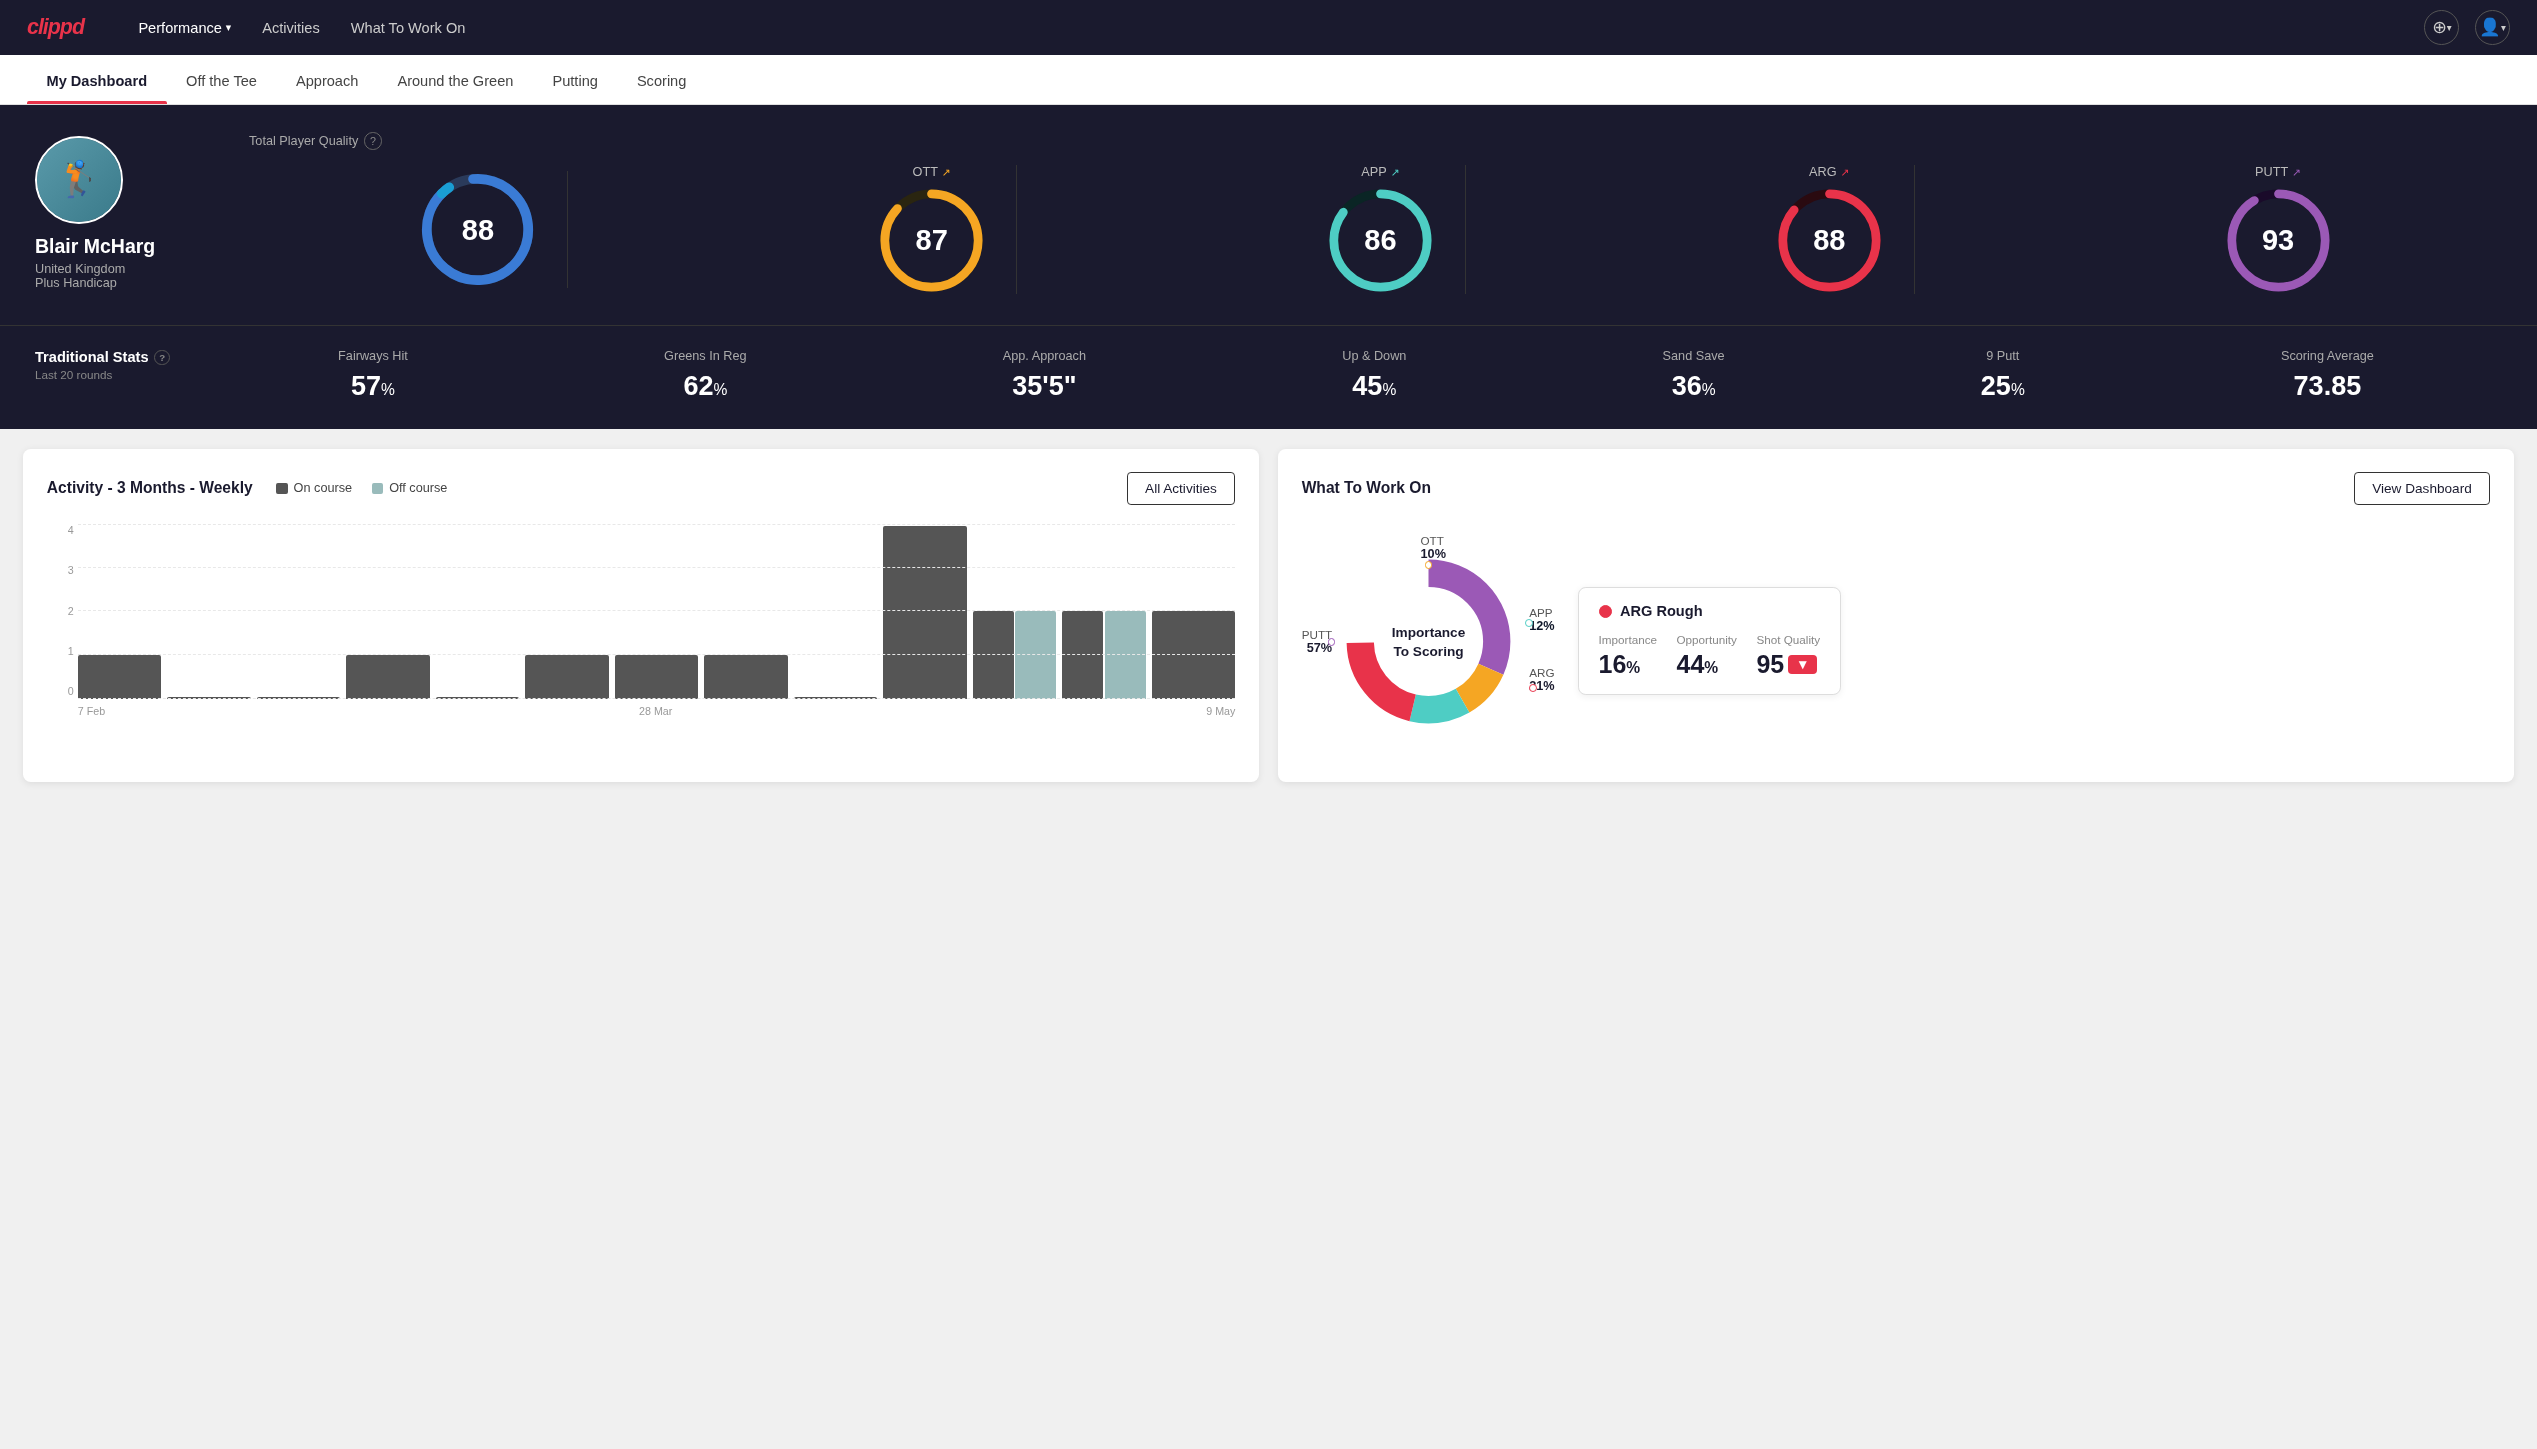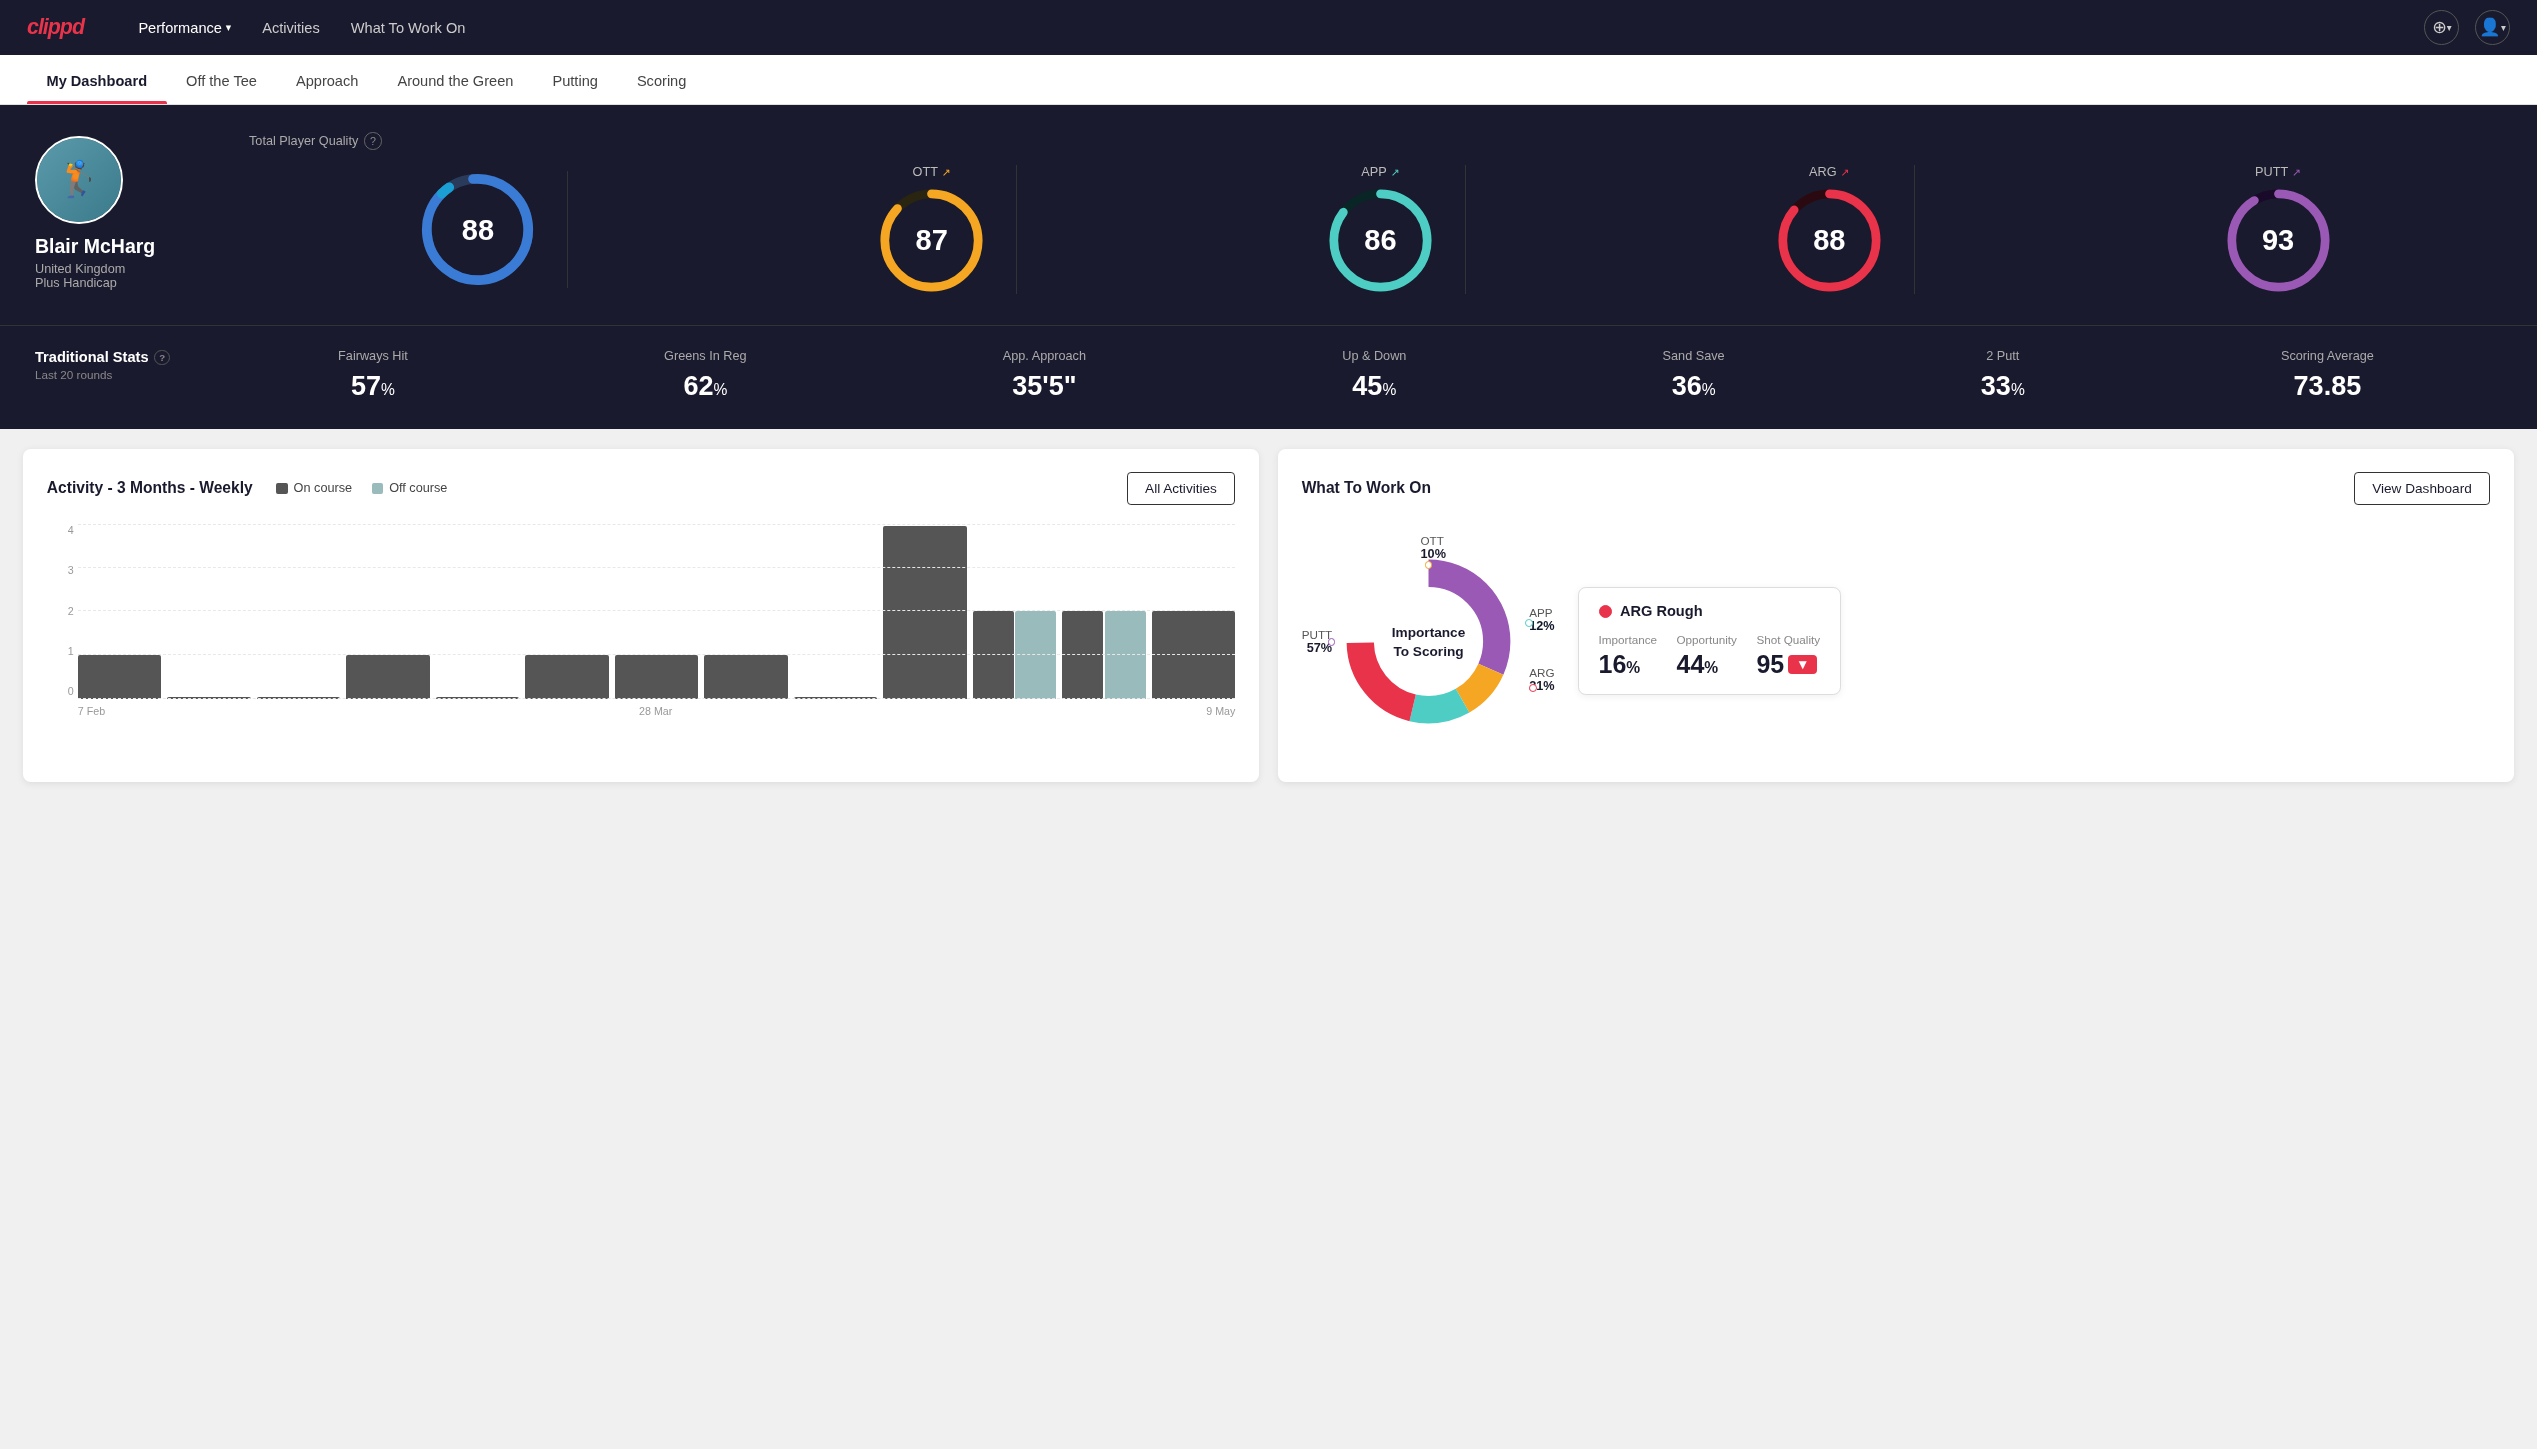--- a/index.html
+++ b/index.html
@@ -309,22 +309,22 @@
     </div>
     <div class="stat-col">
       <div class="stat-name">Up &amp; Down</div>
       <div class="stat-val"><span>45</span><span class="stat-unit">%</span></div>
     </div>
     <div class="stat-col">
       <div class="stat-name">Sand Save</div>
       <div class="stat-val"><span>36</span><span class="stat-unit">%</span></div>
     </div>
     <div class="stat-col">
-      <div class="stat-name">2 Putt</div>
-      <div class="stat-val"><span>33</span><span class="stat-unit">%</span></div>
+      <div class="stat-name">9 Putt</div>
+      <div class="stat-val"><span>25</span><span class="stat-unit">%</span></div>
     </div>
     <div class="stat-col">
       <div class="stat-name">Scoring Average</div>
       <div class="stat-val">73.85</div>
     </div>
   </div>
 </div>
 
 <div class="bottom-panels">
 

